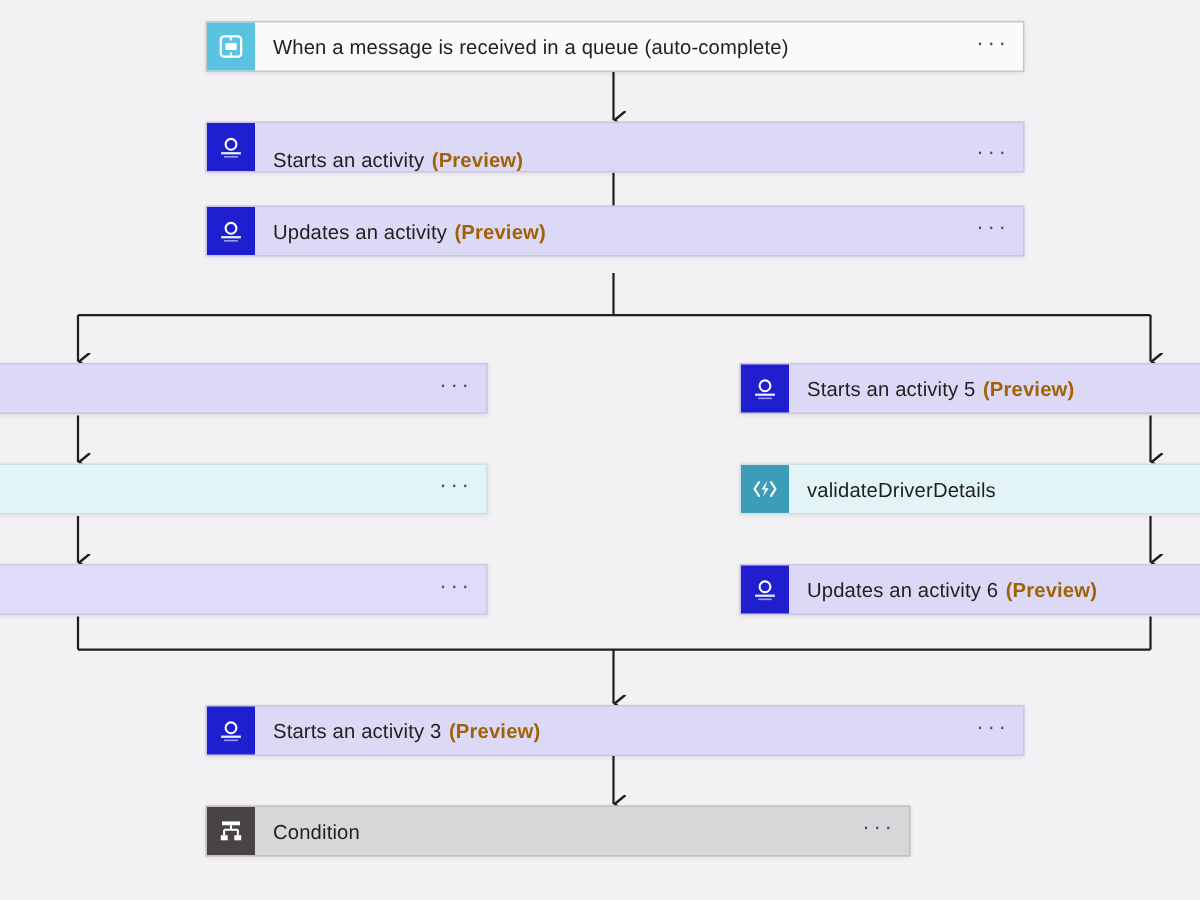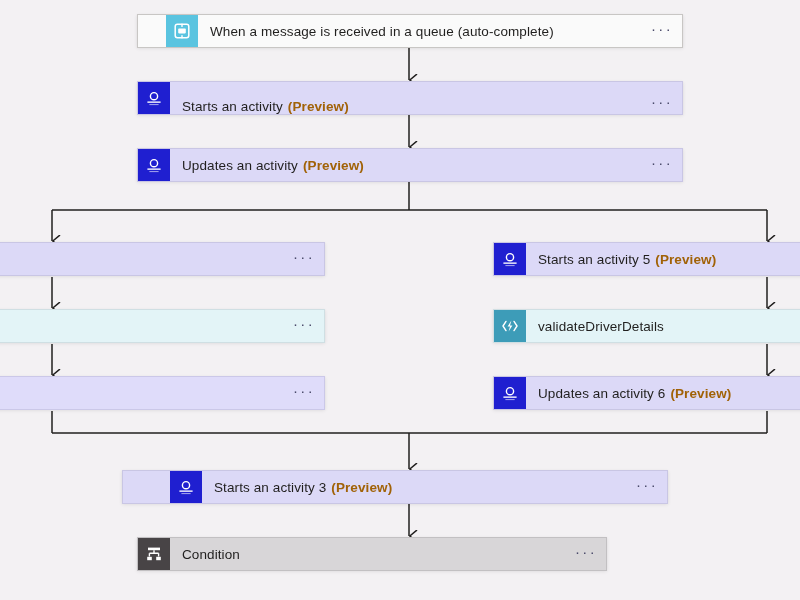--- a/index.html
+++ b/index.html
@@ -132,21 +132,21 @@
 
       <path d="M52,411 L52,433"></path>
       <path d="M767,411 L767,433"></path>
       <path d="M52,433 L767,433"></path>
       <path d="M409,433 L409,469" marker-end="url(#arrow)"></path>
 
       <line x1="409" y1="504" x2="409" y2="536" marker-end="url(#arrow)"></line>
     </g>
   </svg>
 
-  <div class="card trigger" style="left:137px; top:14px; width:546px;padding-left:28px;">
+  <div class="card trigger" style="left:137px; top:14px; width:546px;">
     <div class="icon ic ic-servicebus">
       <svg width="20" height="20" viewBox="0 0 20 20">
         <rect x="3.2" y="3.2" width="13.6" height="13.6" rx="2.2" fill="none" stroke="#ffffff" stroke-width="1.5"></rect>
         <rect x="6.2" y="7.6" width="7.6" height="4.8" rx="0.8" fill="#ffffff"></rect>
         <path d="M10,3.2 L10,5.4 M10,14.6 L10,16.8" stroke="#ffffff" stroke-width="1.4" stroke-linecap="round"></path>
       </svg>
     </div>
     <div class="title">
       <span>When a message is received in a queue (auto-complete)</span>
       <span class="preview"></span>
@@ -162,21 +162,21 @@
         <rect x="5.4" y="16.0" width="9.2" height="1.1" fill="#ffffff" opacity="0.55"></rect>
       </svg>
     </div>
     <div class="title">
       <span>Starts an activity</span>
       <span class="preview">(Preview)</span>
     </div>
     <div class="menu">···</div>
   </div>
 
-  <div class="card purple" style="left:137px; top:148px; width:546px;">
+  <div class="card purple" style="left:137px; top:137px; width:546px;">
     <div class="icon ic ic-activity">
       <svg width="20" height="20" viewBox="0 0 20 20">
         <circle cx="10" cy="8.2" r="3.6" fill="none" stroke="#ffffff" stroke-width="1.4"></circle>
         <rect x="3.4" y="13.4" width="13.2" height="1.5" fill="#ffffff" opacity="0.9"></rect>
         <rect x="5.4" y="16.0" width="9.2" height="1.1" fill="#ffffff" opacity="0.55"></rect>
       </svg>
     </div>
     <div class="title">
       <span>Updates an activity</span>
       <span class="preview">(Preview)</span>
@@ -249,21 +249,21 @@
         <rect x="5.4" y="16.0" width="9.2" height="1.1" fill="#ffffff" opacity="0.55"></rect>
       </svg>
     </div>
     <div class="title">
       <span>Updates an activity 6</span>
       <span class="preview">(Preview)</span>
     </div>
 
   </div>
 
-  <div class="card purple" style="left:122px; top:470px; width:546px;padding-left:47px;">
+  <div class="card purple" style="left:137px; top:470px; width:546px;">
     <div class="icon ic ic-activity">
       <svg width="20" height="20" viewBox="0 0 20 20">
         <circle cx="10" cy="8.2" r="3.6" fill="none" stroke="#ffffff" stroke-width="1.4"></circle>
         <rect x="3.4" y="13.4" width="13.2" height="1.5" fill="#ffffff" opacity="0.9"></rect>
         <rect x="5.4" y="16.0" width="9.2" height="1.1" fill="#ffffff" opacity="0.55"></rect>
       </svg>
     </div>
     <div class="title">
       <span>Starts an activity 3</span>
       <span class="preview">(Preview)</span>

